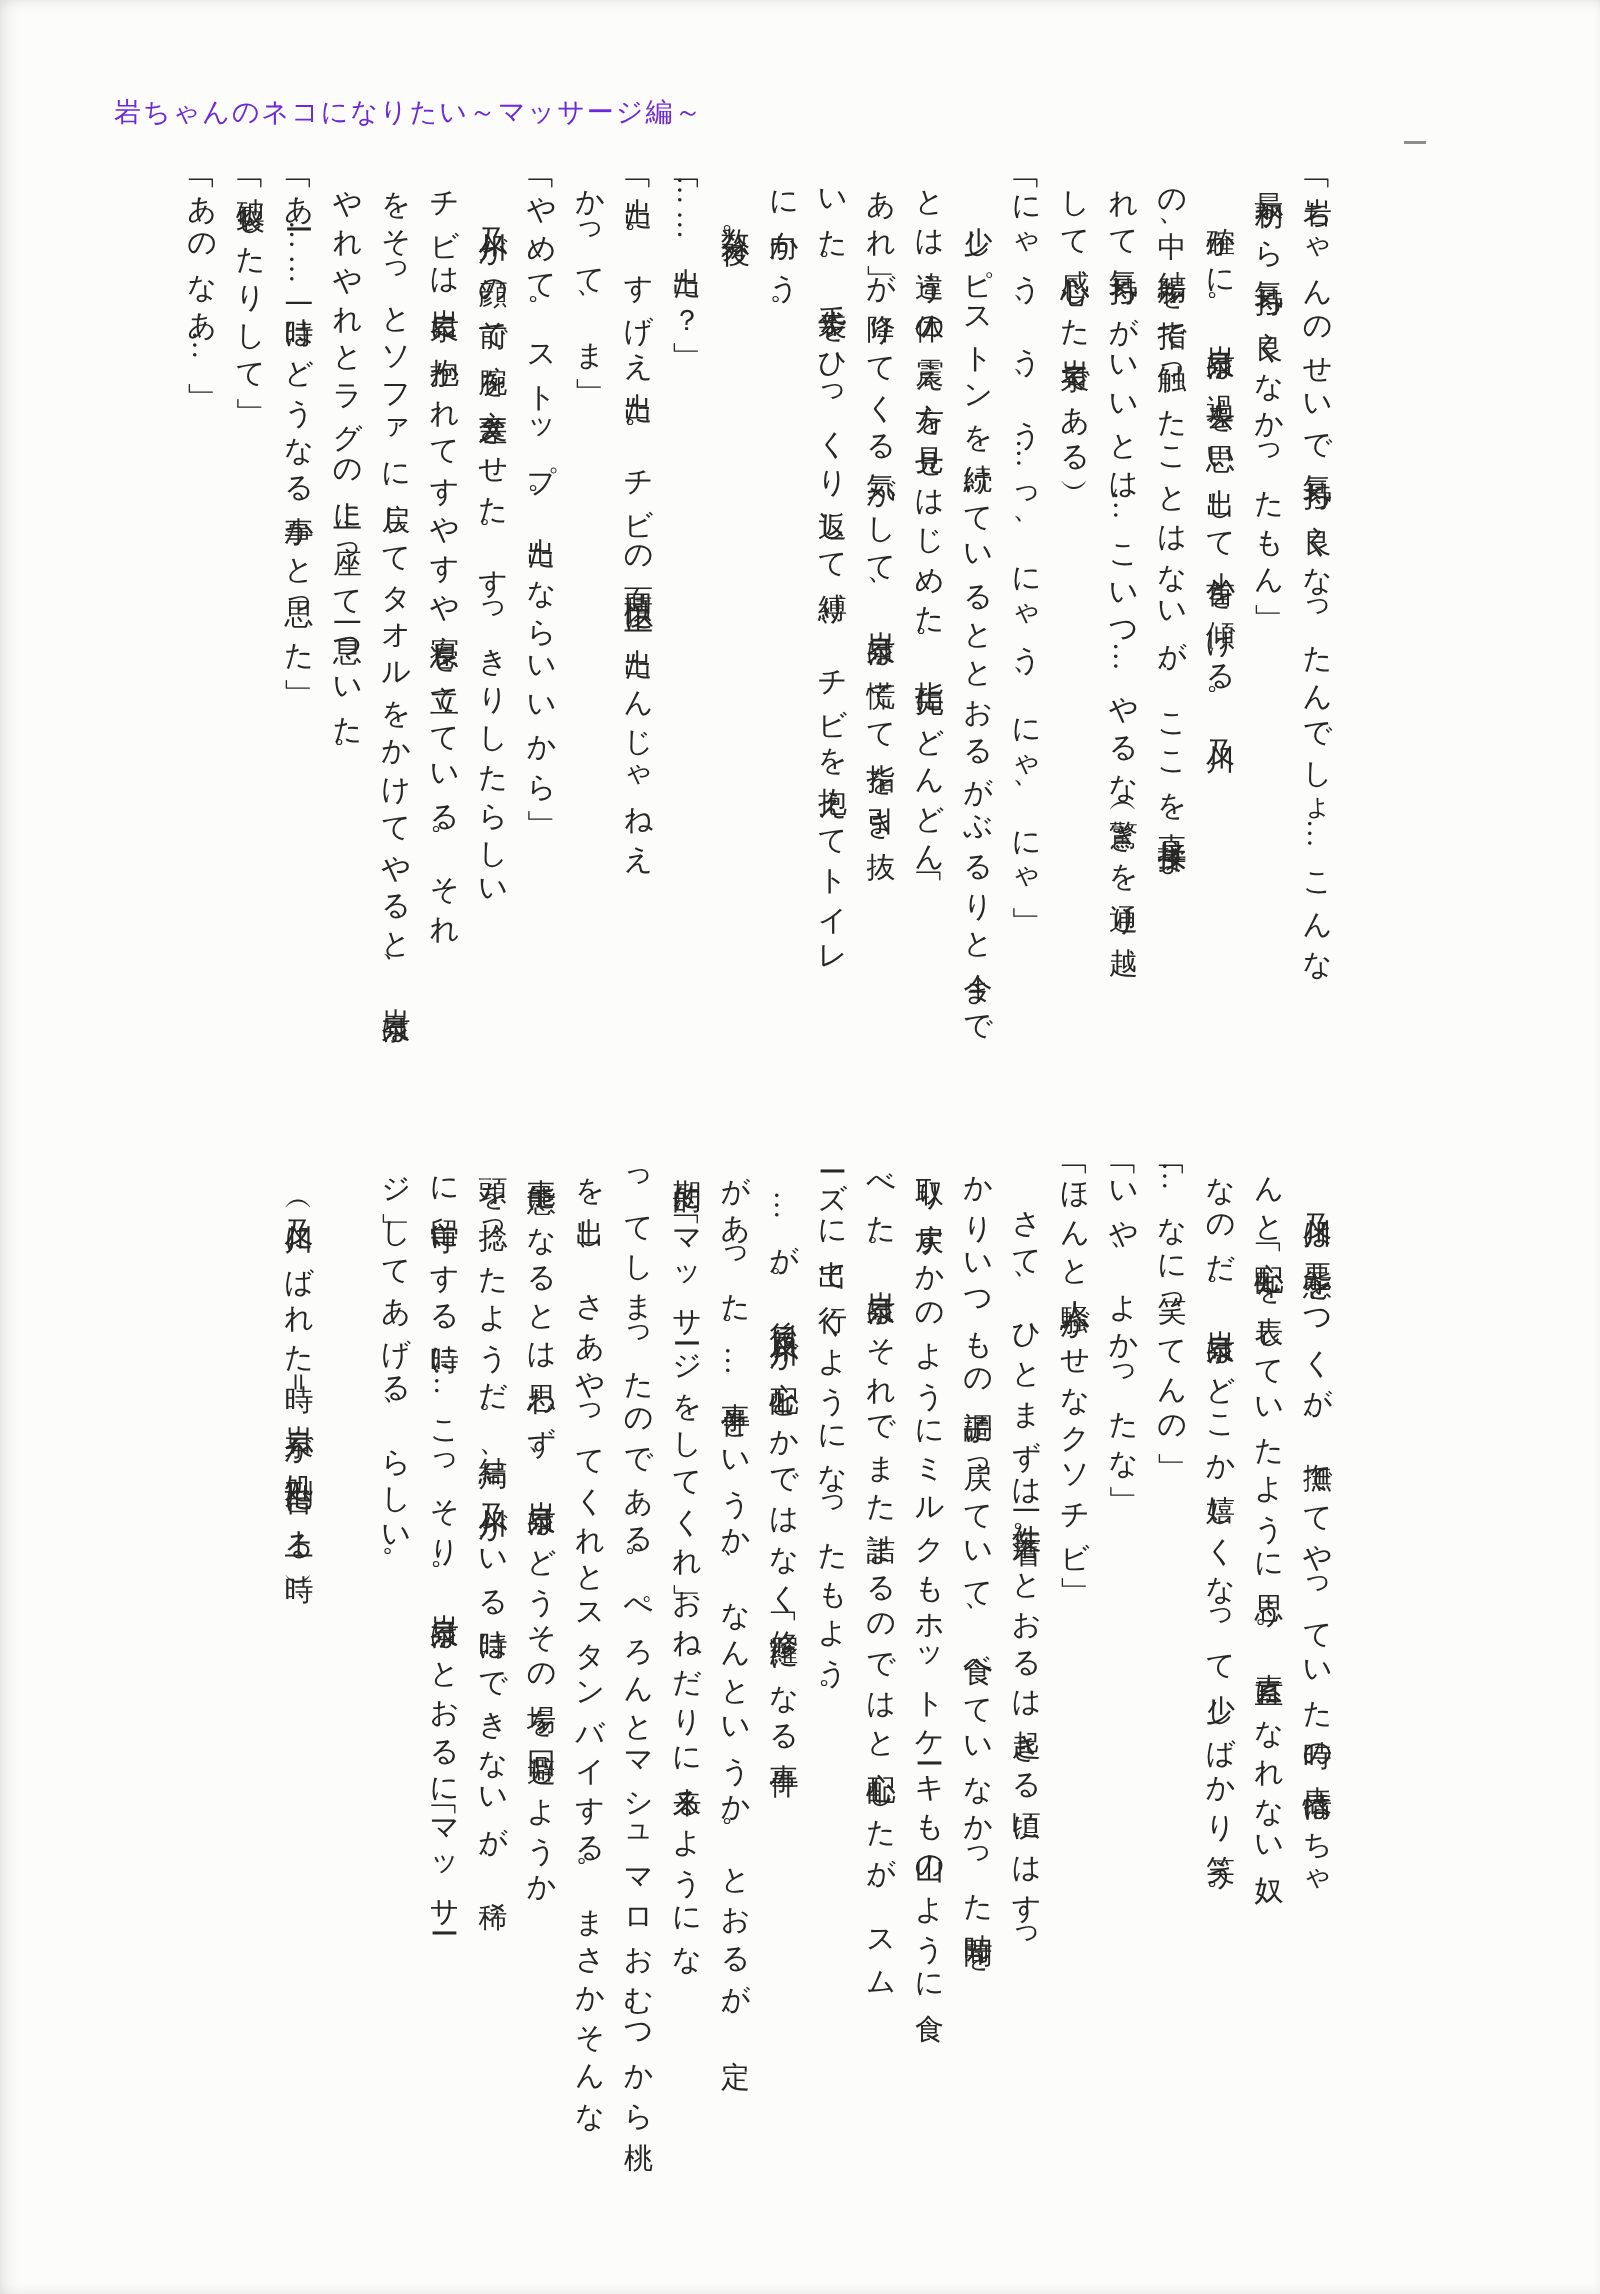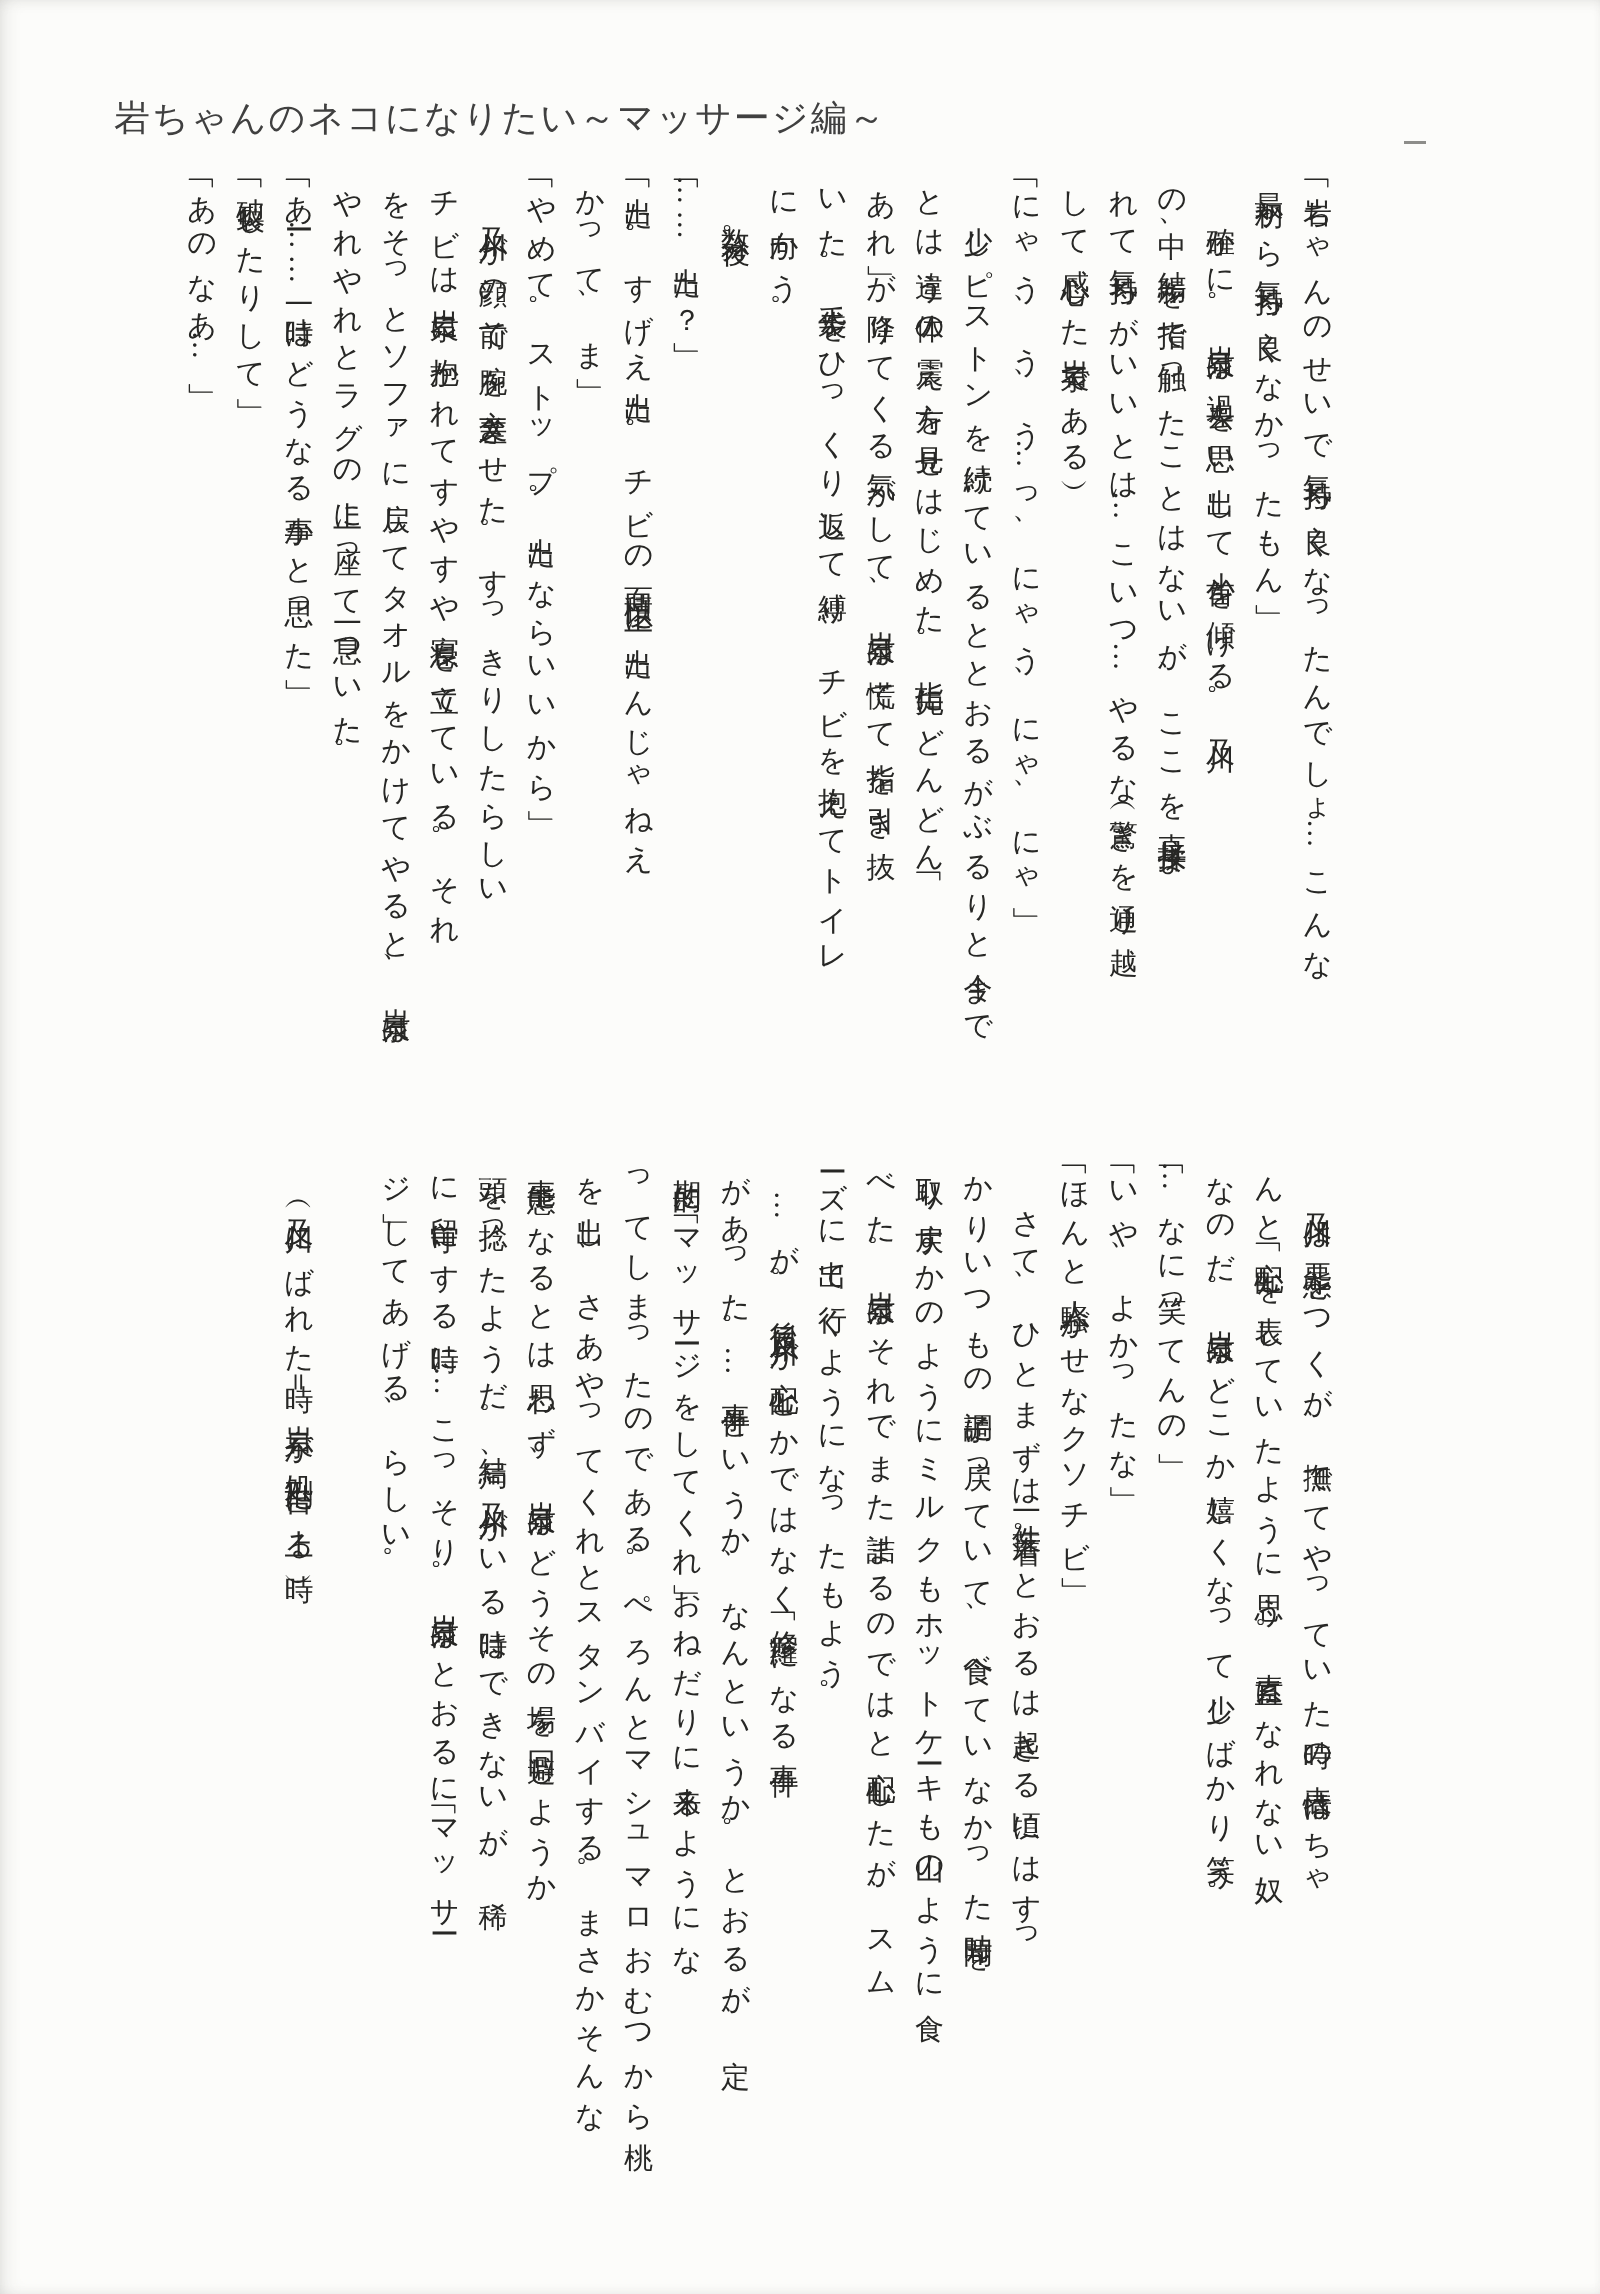--- a/index.html
+++ b/index.html
@@ -14,23 +14,23 @@
     background-color:#fcfcfa;
     box-shadow:
       inset 10px 0 22px -12px rgba(60,60,55,.22),
       inset 0 8px 18px -12px rgba(60,60,55,.15),
       inset -4px -6px 16px -12px rgba(60,60,55,.12);
     overflow:hidden;
   }
   .header{
     position:absolute;
     left:114px;top:94px;
-    font-size:36px;
+    font-size:27px;
     letter-spacing:2px;
-    color:#404040;
+    color:#6d28d9;
     white-space:nowrap;
   }
   .vblock{
     position:absolute;
     writing-mode:vertical-rl;
     text-orientation:mixed;
     font-size:29px;
     line-height:48.5px;
     letter-spacing:5.6px;
     color:#272725;

